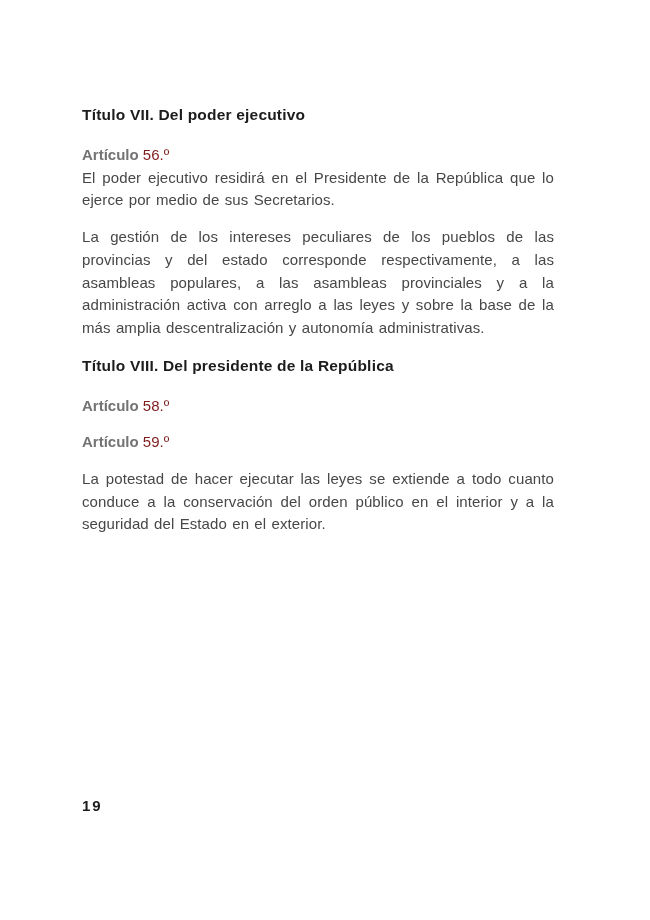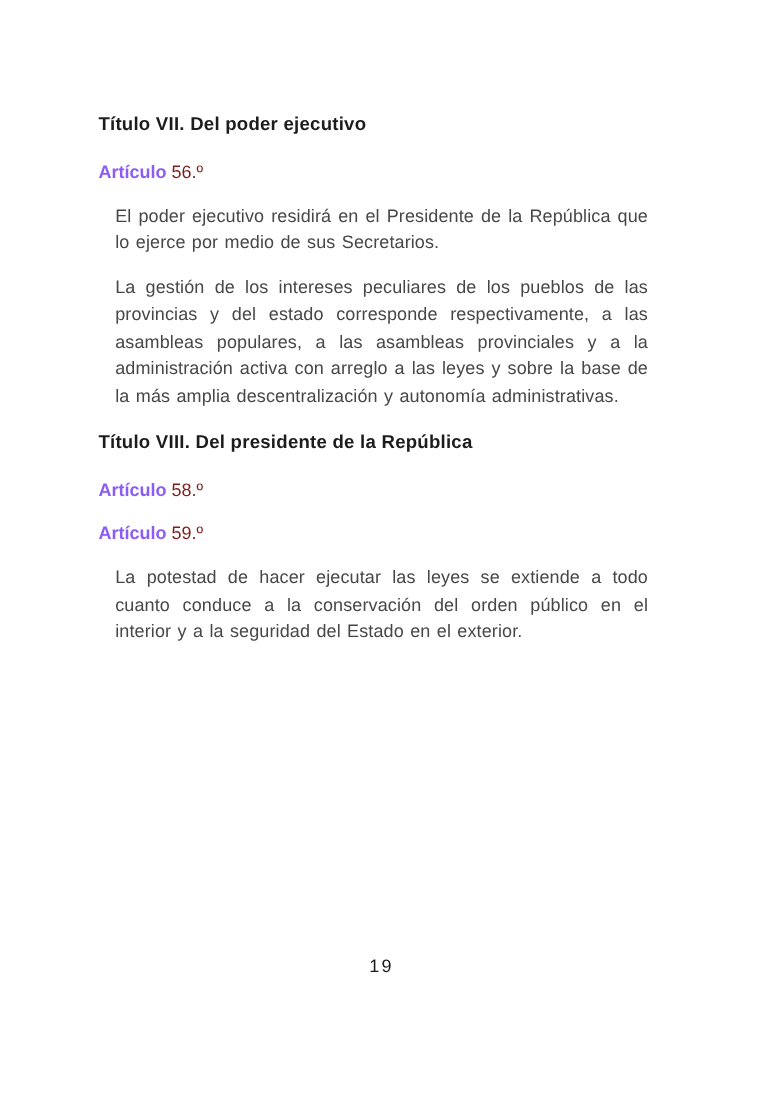--- a/index.html
+++ b/index.html
@@ -11,21 +11,21 @@
     position: relative;
     width: 650px;
     height: 920px;
     background: #ffffff;
     overflow: hidden;
     font-family: "Liberation Sans", "DejaVu Sans", sans-serif;
   }
   .content {
     position: absolute;
     left: 82px;
-    top: 92px;
+    top: 103px;
     width: 472px;
   }
   .section-heading {
     margin: 0 0 18px 0;
     font-size: 15.5px;
     font-weight: bold;
     line-height: 23px;
     color: #1c1c1c;
     letter-spacing: 0.2px;
   }
@@ -33,44 +33,44 @@
   .section + .section { margin-top: 9px; }
   .article { margin: 0 0 14px 0; }
   .article-heading {
     margin: 0;
     font-size: 15px;
     line-height: 22.7px;
     color: #1c1c1c;
   }
   .article-label {
     font-weight: bold;
-    color: #8b5cf6;
+    color: #737373;
   }
   .article-number {
     font-weight: normal;
     color: #7f1d1d;
   }
   .article-body {
-    margin: 14px;
+    margin: 0;
     font-size: 15px;
     line-height: 22.7px;
     color: #474747;
     text-align: justify;
     letter-spacing: 0.1px;
     word-spacing: 1px;
   }
   .article-body:empty { display: none; }
   .page-number {
     position: absolute;
     left: 82px;
     top: 797px;
     width: 472px;
-    text-align: center;
+    text-align: left;
     font-size: 15px;
-    font-weight: normal;
+    font-weight: bold;
     color: #1c1c1c;
     letter-spacing: 2px;
   }
 </style>
 </head>
 <body>
 
 <div class="page">
   <div class="content">
 

